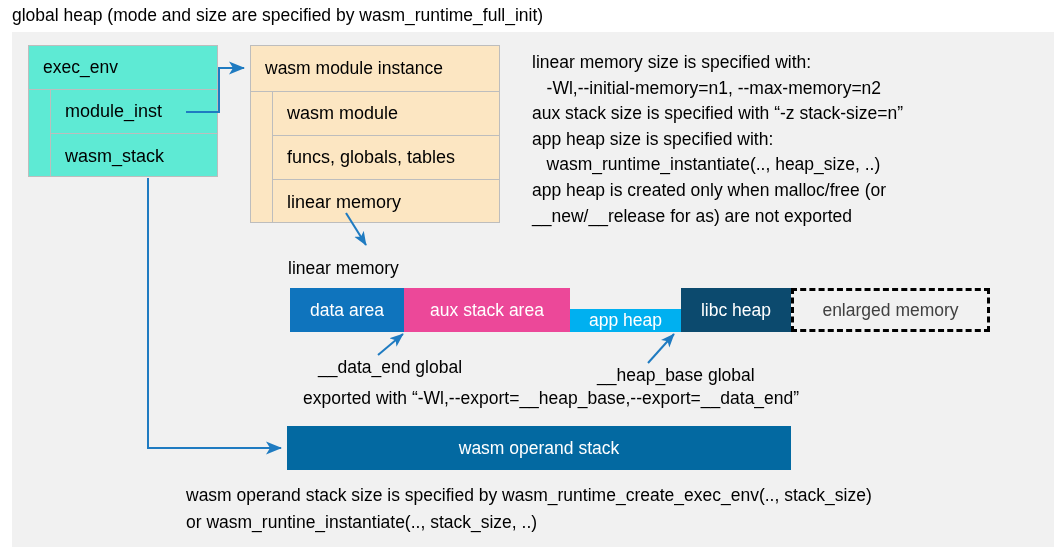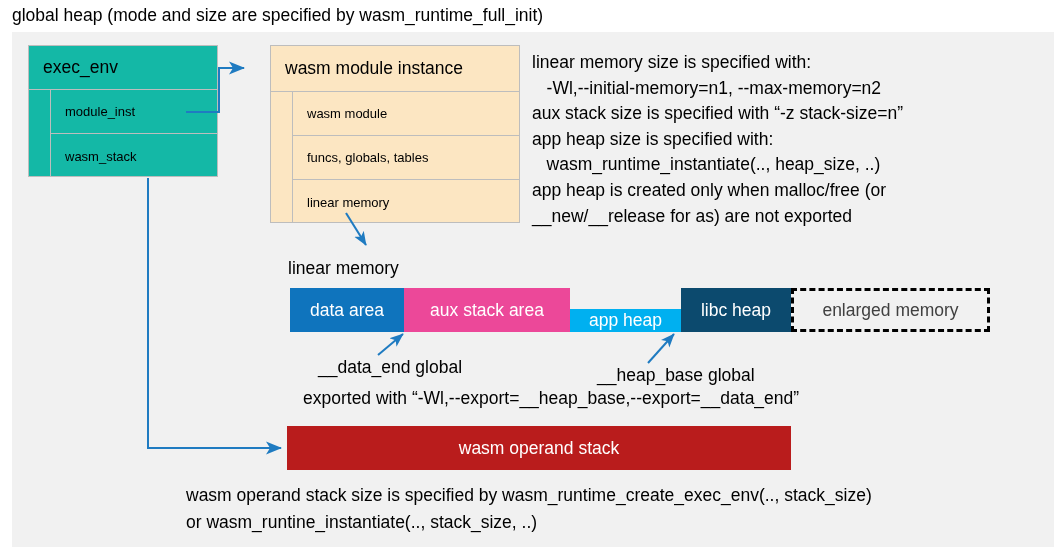--- a/index.html
+++ b/index.html
@@ -34,21 +34,21 @@
   }
   .boxgroup .body{display:flex;}
   .boxgroup .gutter{
     width:22px;flex:0 0 22px;
     border-right:1px solid #bdbdbd;box-sizing:border-box;
   }
   .boxgroup .rows{flex:1 1 auto;}
   .boxgroup .row{
     box-sizing:border-box;
     height:44px;display:flex;align-items:center;
-    padding-left:14px;font-size:13px;
+    padding-left:14px;font-size:18px;
     border-bottom:1px solid #bdbdbd;
   }
   .boxgroup .row:last-child{border-bottom:none;}
 
   #exec-env-box{left:28px;top:45px;width:190px;height:132px;background:#fadbd0;}
   #exec-env-box .hdr{height:44px;}
   #exec-env-box .body{height:87px;}
 
   #module-inst-box{left:250px;top:45px;width:250px;height:178px;background:#fce6c2;}
   #module-inst-box .hdr{height:46px;}
@@ -101,32 +101,32 @@
 </style>
 </head>
 <body>
 
 <div id="stage">
 
   <div class="title">global heap (mode and size are specified by wasm_runtime_full_init)</div>
 
   <div class="gray-panel" style="background: rgb(241, 241, 241);"></div>
 
-  <div class="boxgroup" id="exec-env-box" style="background: #14b8a6;">
+  <div class="boxgroup" id="exec-env-box" style="background: #5eead4;">
     <div class="hdr">exec_env</div>
     <div class="body">
       <div class="gutter"></div>
       <div class="rows">
         <div class="row">module_inst</div>
         <div class="row">wasm_stack</div>
       </div>
     </div>
   </div>
 
-  <div class="boxgroup" id="module-inst-box" style="background: rgb(252, 230, 194); margin-left: 20px;">
+  <div class="boxgroup" id="module-inst-box" style="background: rgb(252, 230, 194);">
     <div class="hdr">wasm module instance</div>
     <div class="body">
       <div class="gutter"></div>
       <div class="rows">
         <div class="row">wasm module</div>
         <div class="row">funcs, globals, tables</div>
         <div class="row">linear memory</div>
       </div>
     </div>
   </div>
@@ -145,21 +145,21 @@
       <div class="seg" style="width: 166px; background: #ec4899; color: rgb(255, 255, 255);">aux stack area</div>
       <div class="seg" style="width: 111px; background: rgb(0, 176, 240); color: rgb(255, 255, 255); margin-top: 21px;">app heap</div>
       <div class="seg" style="width: 110px; background: #0c4a6e; color: rgb(255, 255, 255);">libc heap</div>
       <div class="seg dashed" style="width: 199px; color: #404040;">enlarged memory</div>
     </div>
 
   <div class="ann" id="ann-data-end">__data_end global</div>
   <div class="ann" id="ann-heap-base">__heap_base global</div>
   <div class="ann" id="ann-exported">exported with “-Wl,--export=__heap_base,--export=__data_end”</div>
 
-  <div id="operand-stack" style="background: #b91c1c;">
+  <div id="operand-stack" style="background: #0369a1;">
     <span>wasm operand stack</span>
   </div>
   <div class="bottom-notes">wasm operand stack size is specified by wasm_runtime_create_exec_env(.., stack_size)
 or wasm_runtine_instantiate(.., stack_size, ..)</div>
 
   <svg class="connectors" viewBox="0 0 1054 547">
     <defs>
       <marker id="ah" markerWidth="9" markerHeight="9" refX="7.5" refY="3.6" orient="auto">
         <path d="M0,0.4 L8,3.6 L0,6.8 L2,3.6 Z" fill="#1f7bc1"></path>
       </marker>

